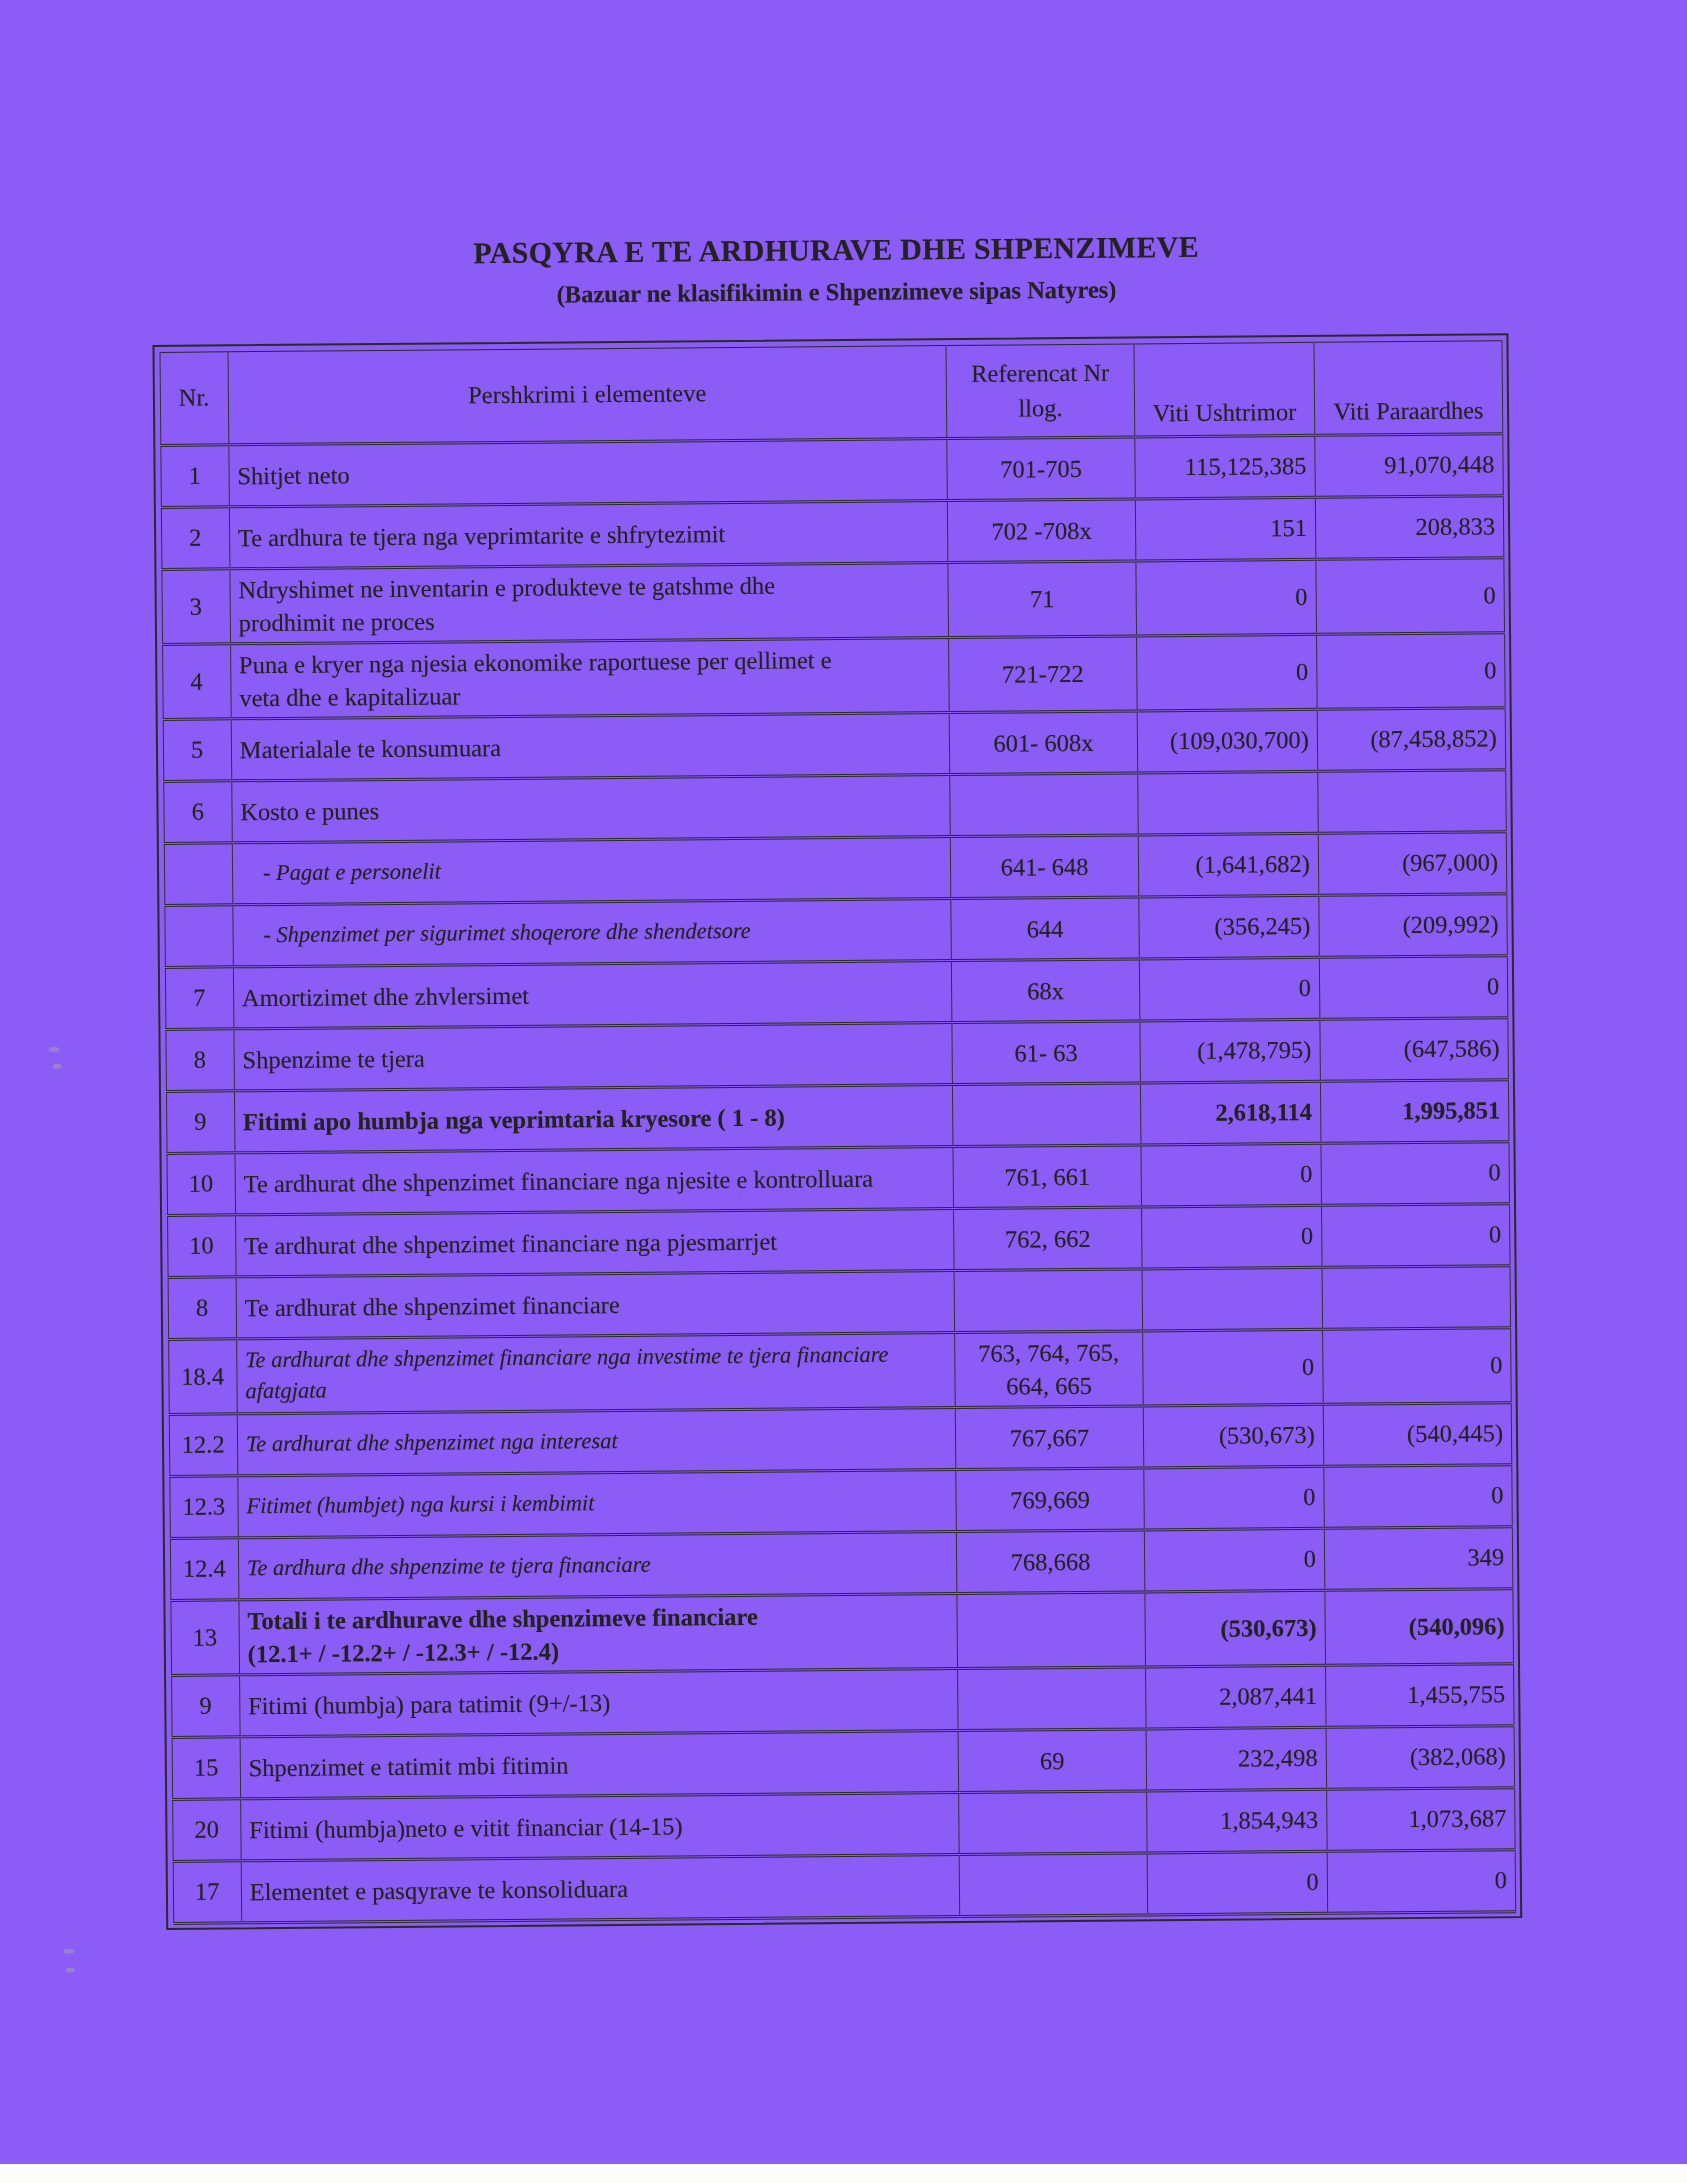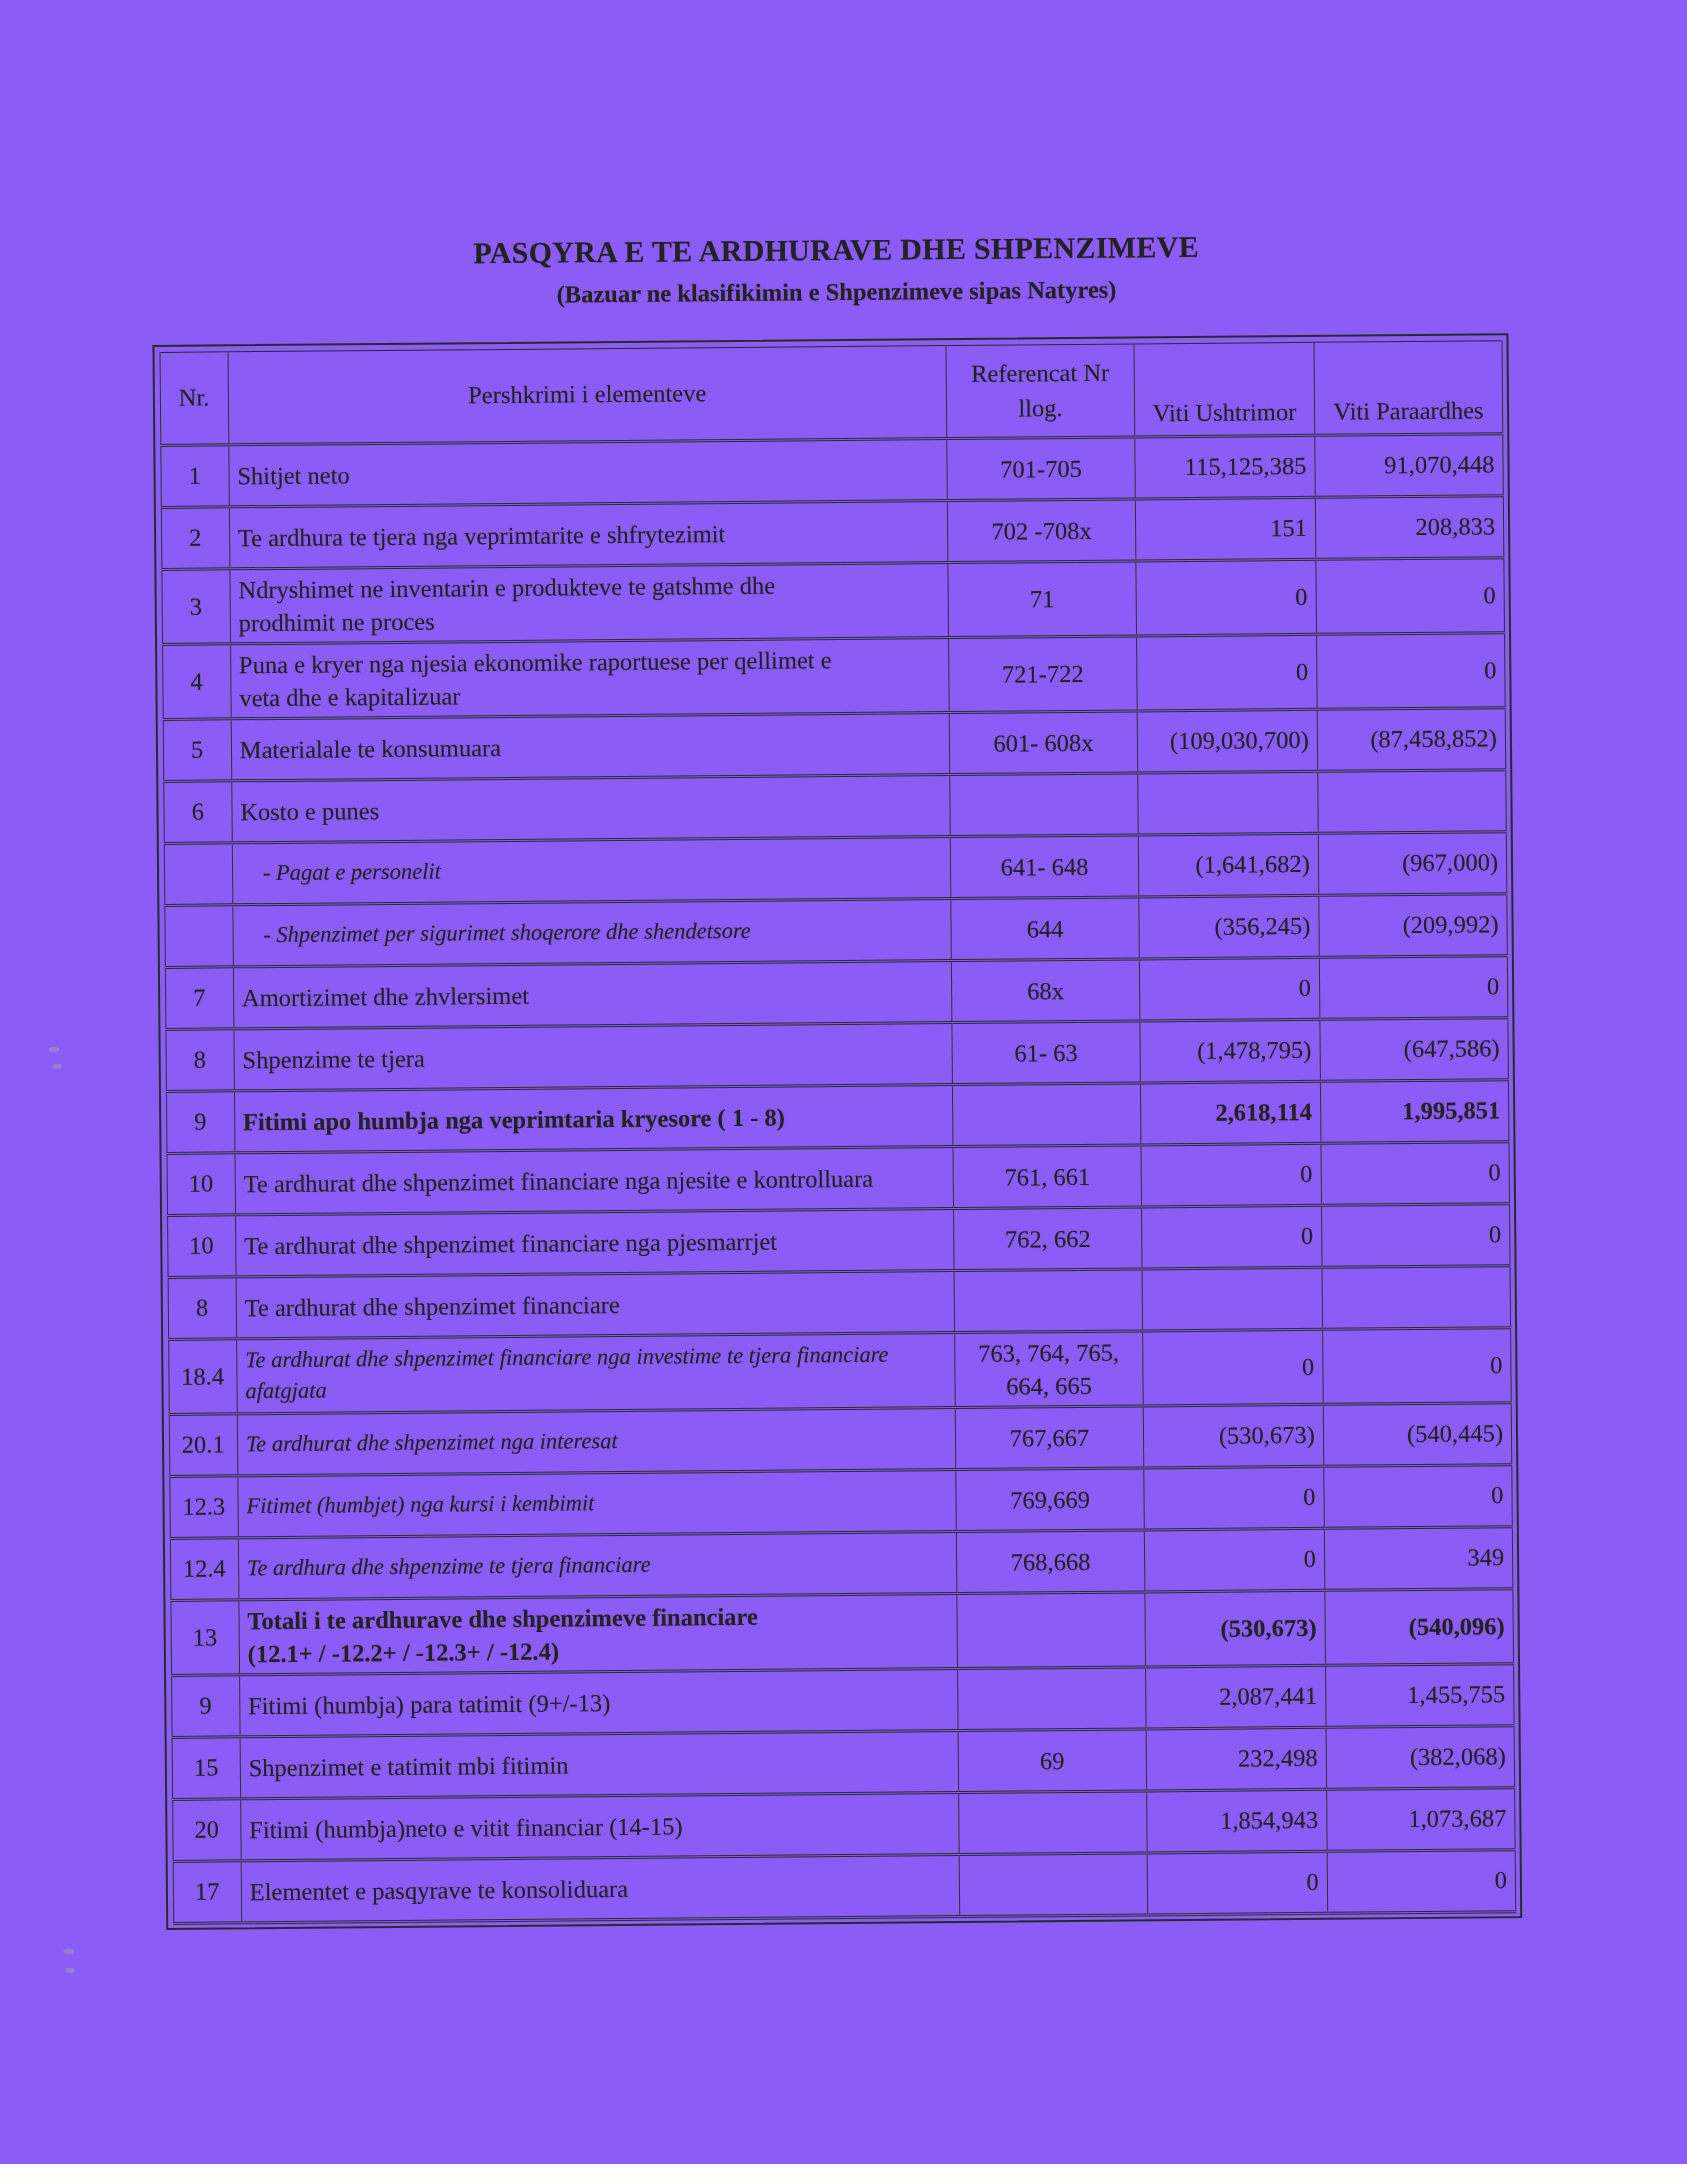--- a/index.html
+++ b/index.html
@@ -256,21 +256,21 @@
             <tr class="tall italic">
               <td class="cell-nr">18.4</td>
               <td class="cell-desc">Te ardhurat dhe shpenzimet financiare nga investime te tjera financiare
 afatgjata</td>
               <td class="cell-ref">763, 764, 765,
 664, 665</td>
               <td class="cell-num">0</td>
               <td class="cell-num">0</td>
             </tr>
             <tr class="single italic">
-              <td class="cell-nr">20.1</td>
+              <td class="cell-nr">12.2</td>
               <td class="cell-desc">Te ardhurat dhe shpenzimet nga interesat</td>
               <td class="cell-ref">767,667</td>
               <td class="cell-num">(530,673)</td>
               <td class="cell-num">(540,445)</td>
             </tr>
             <tr class="single italic">
               <td class="cell-nr">12.3</td>
               <td class="cell-desc">Fitimet (humbjet) nga kursi i kembimit</td>
               <td class="cell-ref">769,669</td>
               <td class="cell-num">0</td>

